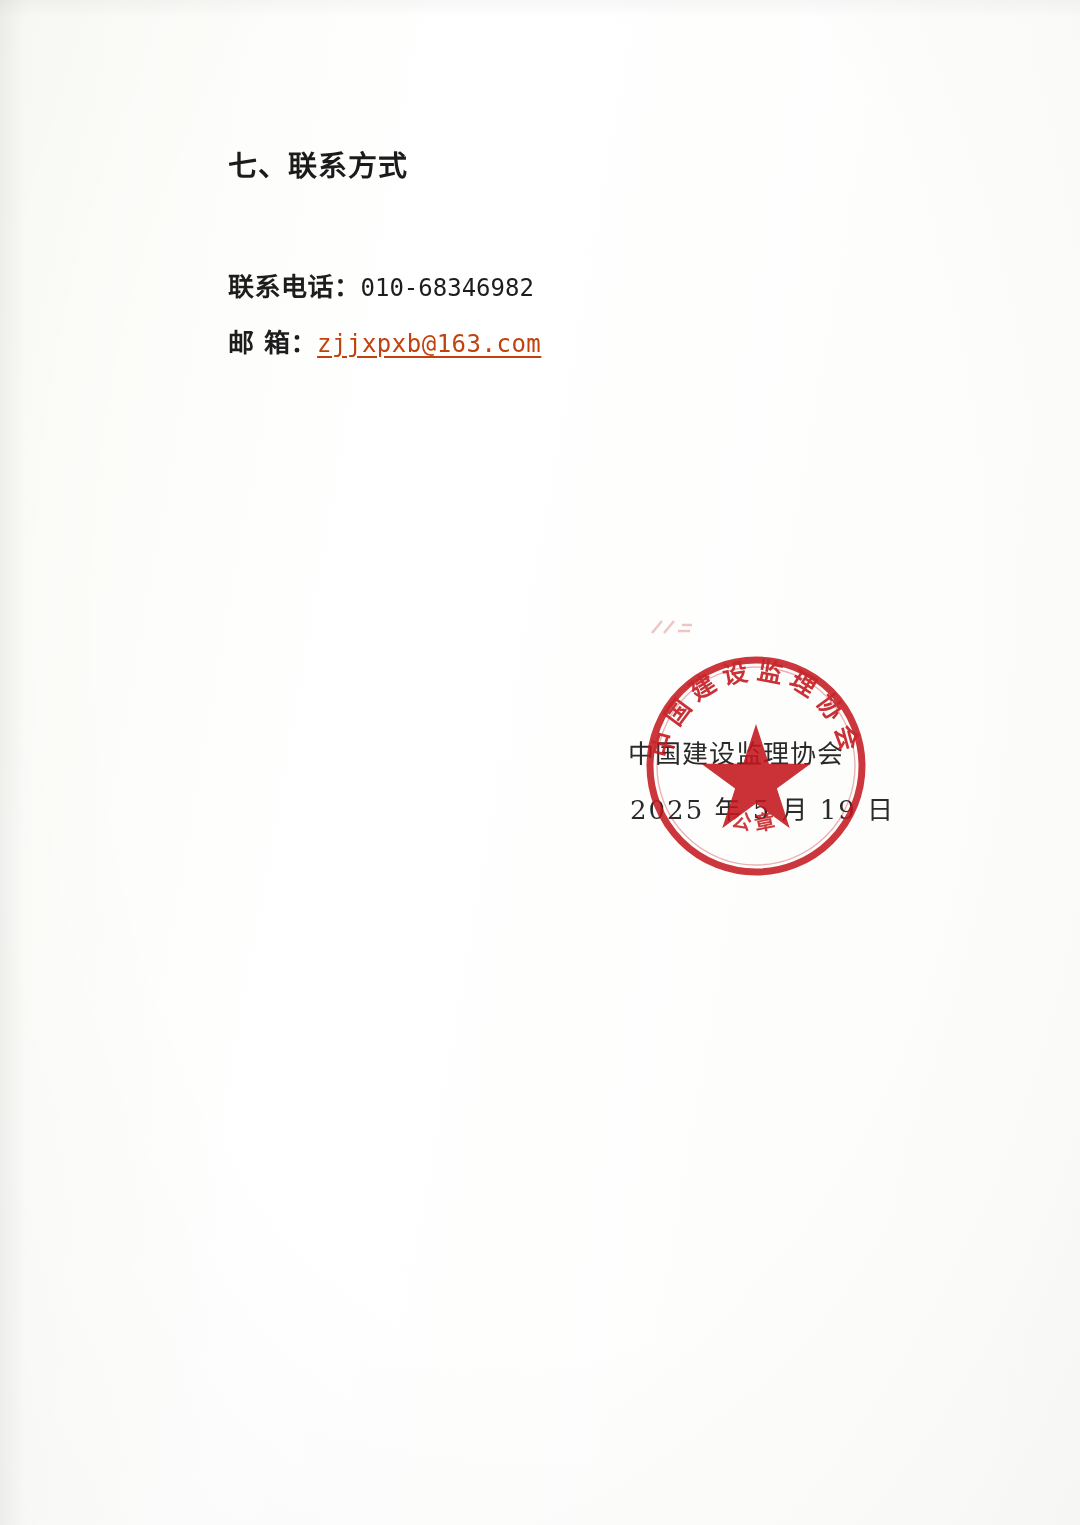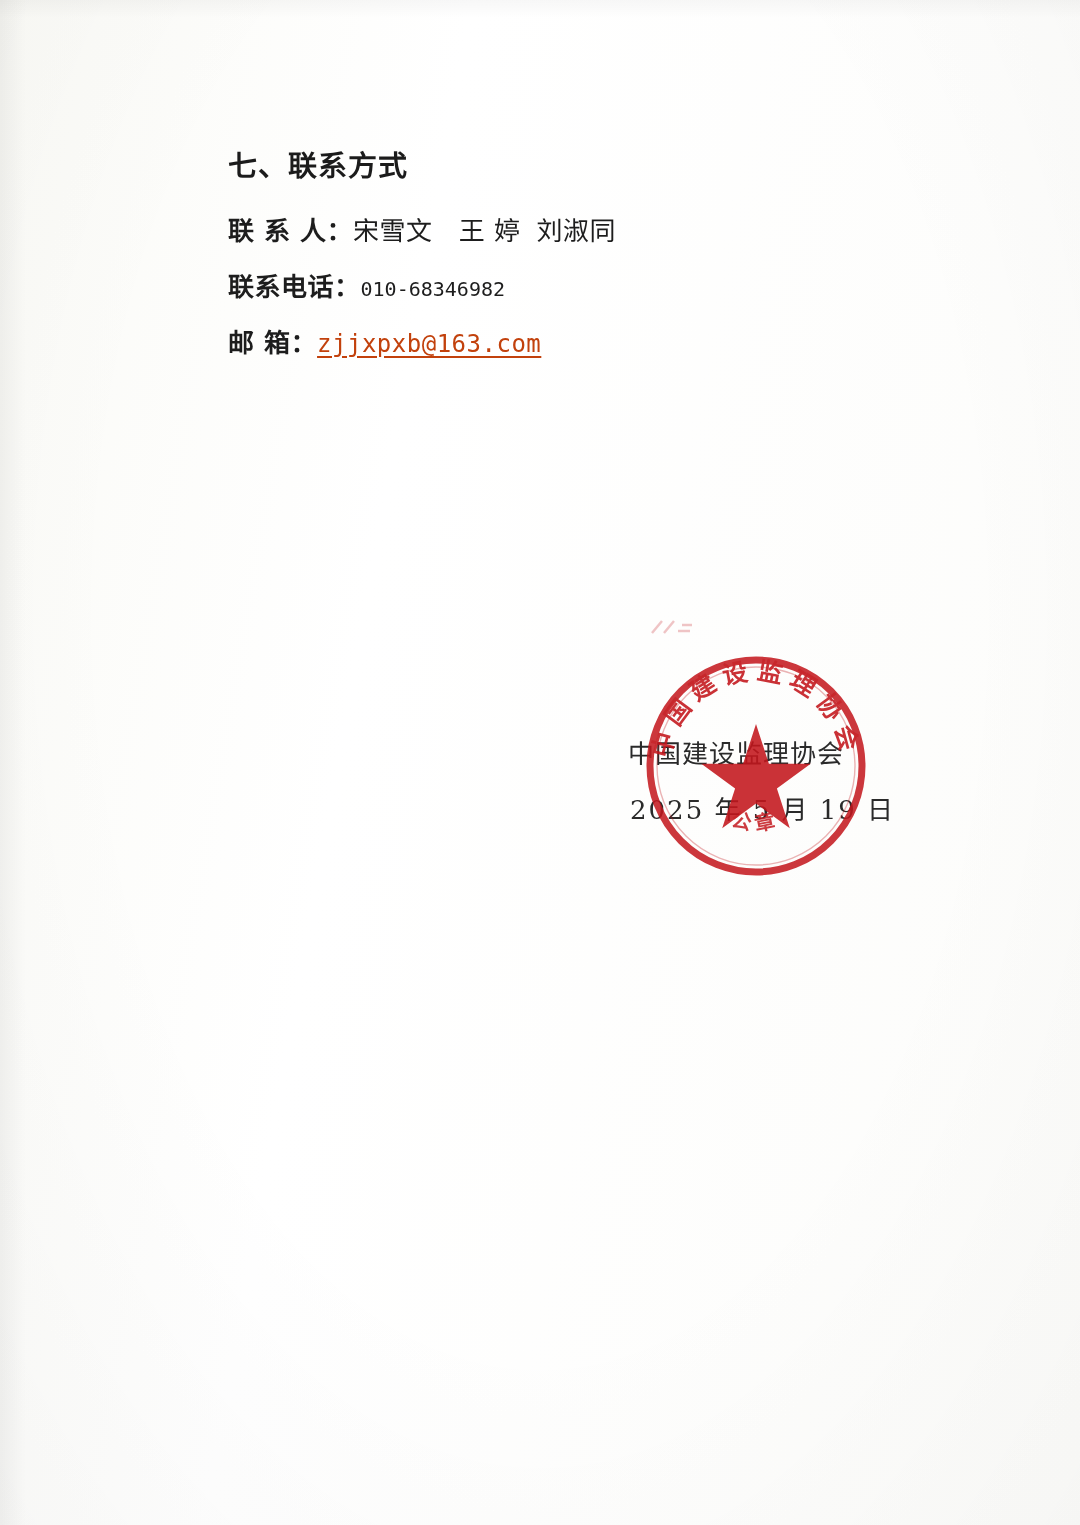--- a/index.html
+++ b/index.html
@@ -76,21 +76,21 @@
 
   .l-contact-person { left: 228px; top: 210px; }
   .l-contact-phone  { left: 228px; top: 266px; }
   .l-email          { left: 228px; top: 322px; }
   .l-attachment     { left: 222px; top: 437px; font-size: 27px; }
   .name-gap { display: inline-block; width: 26px; }
   .name-gap-sm { display: inline-block; width: 16px; }
 
   .mono {
     font-family: "DejaVu Sans Mono", monospace;
-    font-size: 20px;
+    font-size: 24px;
     letter-spacing: 0px;
   }
   .email-link {
     font-family: "DejaVu Sans Mono", monospace;
     font-size: 24px;
     text-decoration: underline;
     text-underline-offset: 4px;
     color: #c2410c;
   }
 
@@ -144,23 +144,20 @@
 
 <div class="page">
   <div class="paper-tint"></div>
   <div class="edge-left"></div>
   <div class="edge-top"></div>
 
   <div class="content">
 
     <div class="heading">七、联系方式</div>
 
-    <div class="line l-contact-person">
-      <span class="line-label">联 系 人：</span><span>宋雪文</span><span class="name-gap"></span><span>王  婷</span><span class="name-gap-sm"></span><span>刘淑同</span>
-    </div>
 
     <div class="line l-contact-phone">
       <span class="line-label">联系电话：</span><span class="mono">010-68346982</span>
     </div>
 
     <div class="line l-email">
       <span class="line-label">邮    箱：</span><span class="email-link">zjjxpxb@163.com</span>
     </div>
 
 

